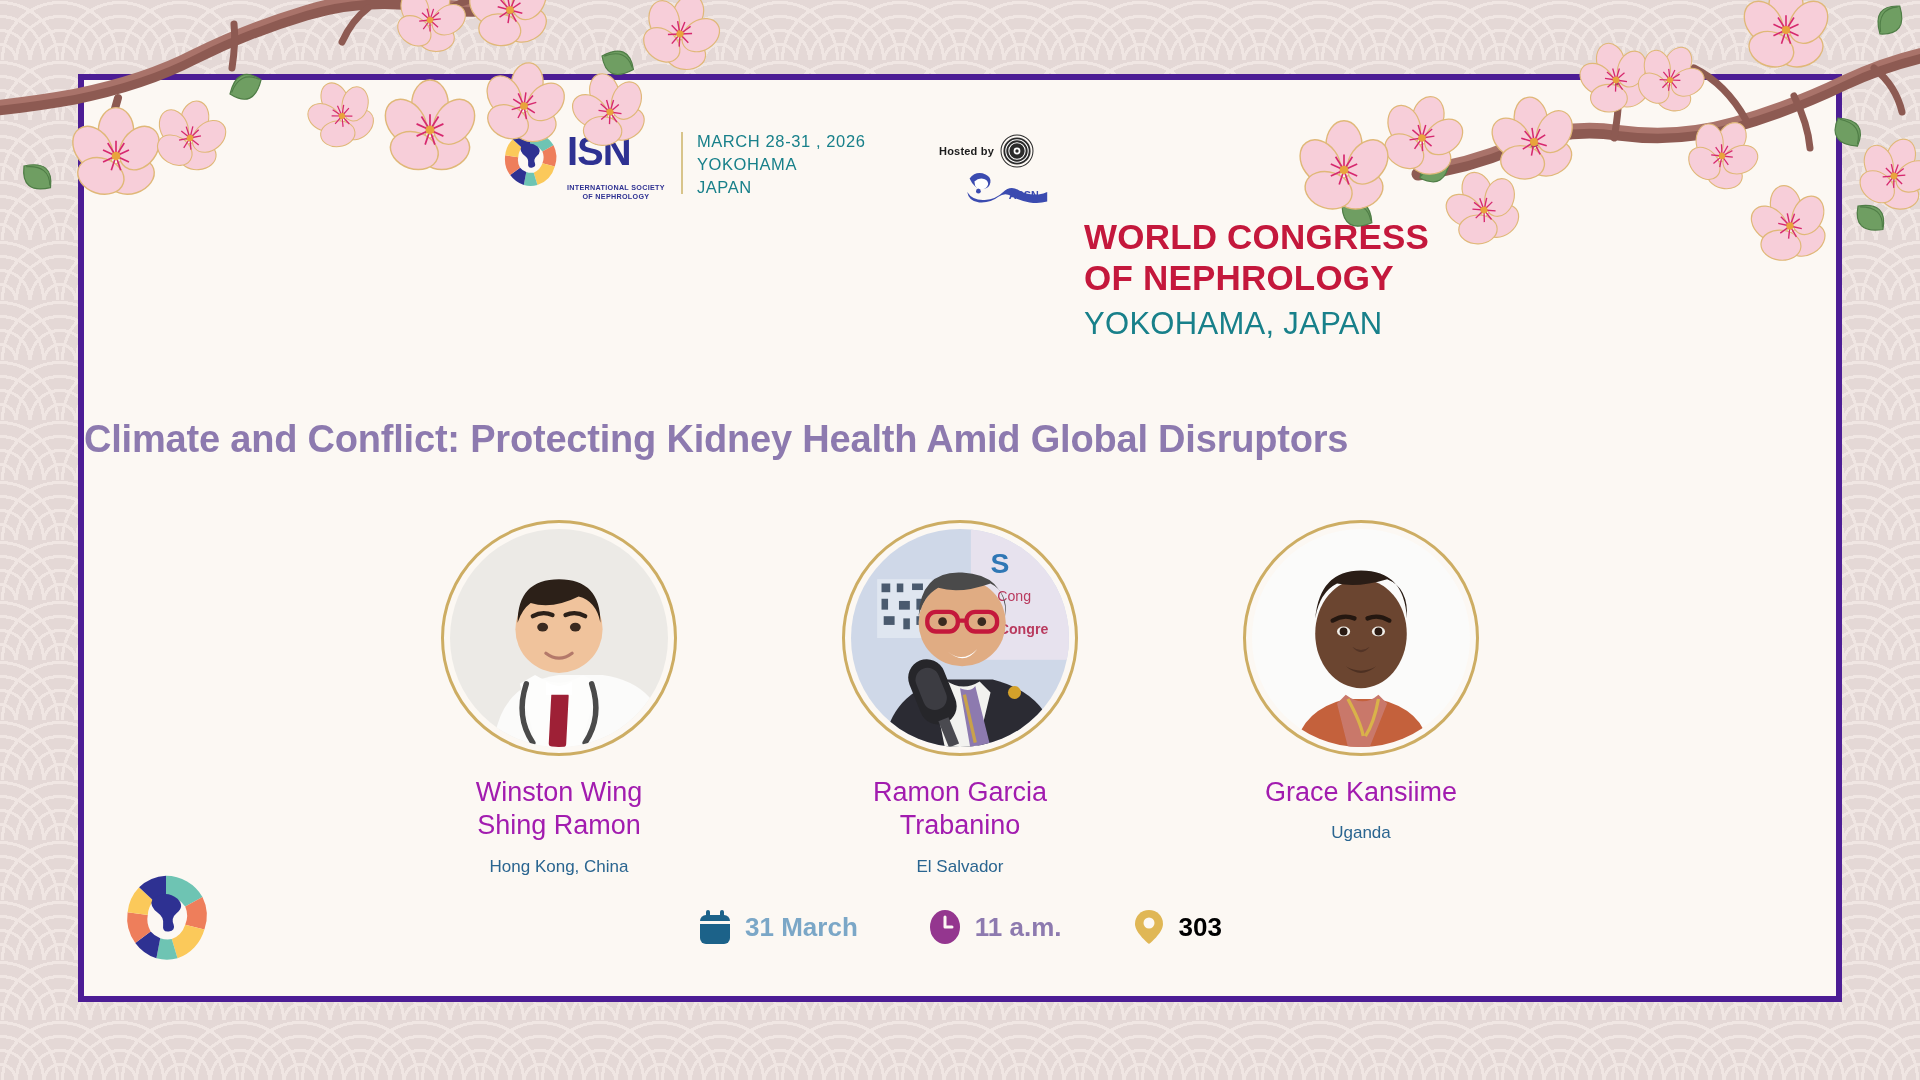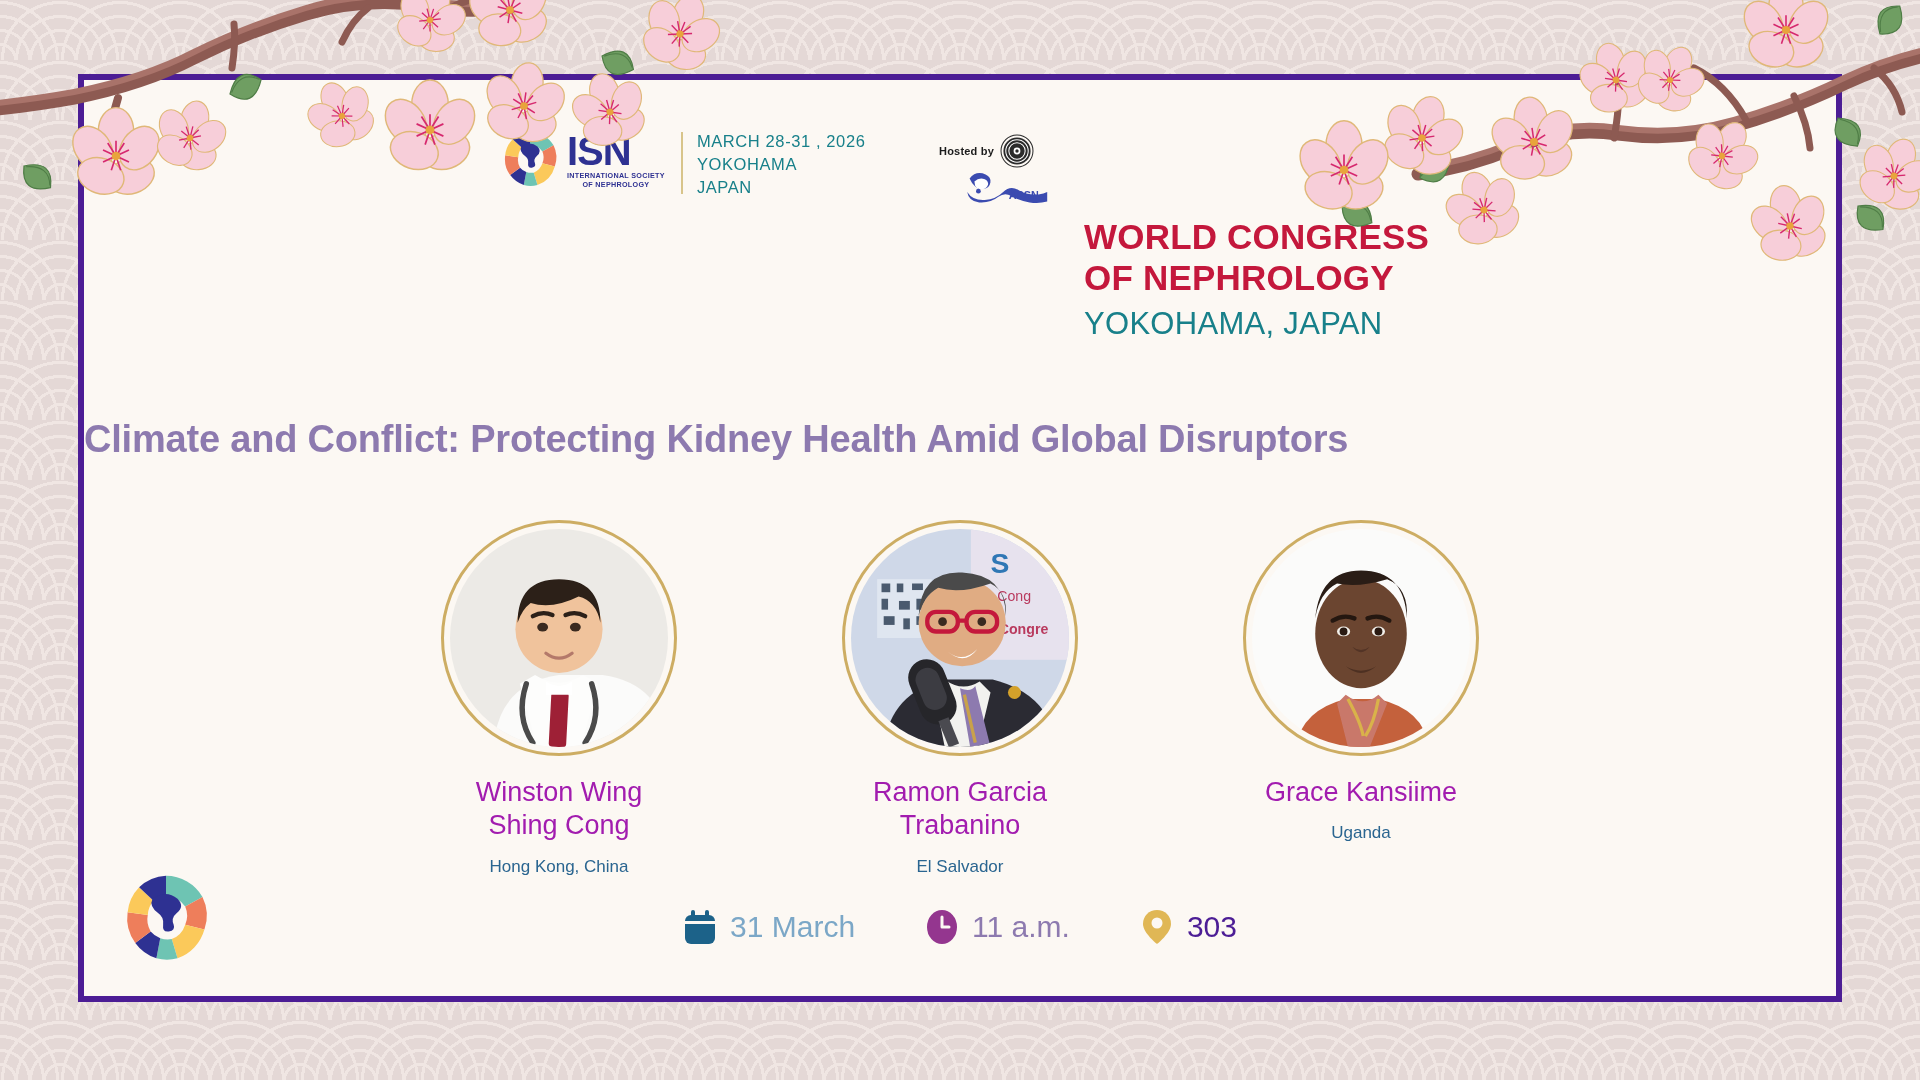--- a/index.html
+++ b/index.html
@@ -42,21 +42,21 @@
   }
   .isn-mark{ width:62px; height:62px; position:relative; flex:none; }
   .isn-mark svg{ width:100%; height:100%; display:block; }
   .isn-word{ margin-left:6px; padding-top:4px; }
   .isn-word .isn-big{
     font-size:40px; font-weight:bold; letter-spacing:-1px;
     color:#2e3192; line-height:0.95;
   }
   .isn-word .isn-sub{
     font-size:7.2px; font-weight:bold; color:#2e3192;
-    letter-spacing:0.3px; text-align:center; line-height:1.25; margin-top:1px;
+    letter-spacing:0.3px; text-align:center; line-height:1.25; margin-top:13px;
   }
   .vrule{ width:2px; height:62px; background:#d8c48a; margin:4px 14px 0 16px; flex:none; }
   .datecol{ padding-top:2px; }
   .datecol div{
     font-size:16.5px; color:#18808a; letter-spacing:0.6px;
     line-height:1.38; white-space:nowrap;
   }
 
   
   #hosted{
@@ -135,24 +135,24 @@
   }
 
   
   #infobar{
     position:absolute; left:0; bottom:50px; width:100%;
     display:flex; justify-content:center; align-items:center;
     gap:70px;
   }
   .info{ display:flex; align-items:center; gap:13px; }
   .info .ic{ width:34px; height:38px; flex:none; display:block; }
-  .info .txt{ font-size:30px; font-weight:400; }
+  .info .txt{ font-size:26px; font-weight:700; }
   .txt-date{ color:#7ba7c7; }
   .txt-time{ color:#8d7aaf; }
-  .txt-room{ color:#4c1d95; }
+  .txt-room{ color:#000000; }
 
   
   .sakura-layer{ position:absolute; inset:0; pointer-events:none; z-index:5; }
   .sakura-layer svg{ position:absolute; }
   #sakura-left  { left:-10px; top:-6px; }
   #sakura-right { right:-14px; top:-10px; }
 </style>
 </head>
 <body>
 
@@ -243,21 +243,21 @@
             <path d="M62 86 q0-40 38-40 q38 0 38 40 q-4-20 -20-24 q-24 12 -44 6 q-8 6 -12 18 z" fill="#2c2018"></path>
             <ellipse cx="85" cy="90" rx="5" ry="4" fill="#3a2a20"></ellipse>
             <ellipse cx="115" cy="90" rx="5" ry="4" fill="#3a2a20"></ellipse>
             <path d="M76 80 q9-5 18-1 M106 79 q9-4 18 1" stroke="#2c2018" stroke-width="4" fill="none" stroke-linecap="round"></path>
             <path d="M88 114 q12 9 24 0" stroke="#b4796a" stroke-width="3" fill="none" stroke-linecap="round"></path>
           </svg>
         </div>
       </div>
       <div class="sp-name">
         <div>Winston Wing</div>
-        <div>Shing Cong</div>
+        <div>Shing Ramon</div>
       </div>
       <div class="sp-country">Hong Kong, China</div>
     </div>
 
     <div class="speaker">
       <div class="photo-ring">
         <div class="photo">
           <svg viewBox="0 0 200 200">
             <rect width="200" height="200" fill="#cfd8e8"></rect>
             <rect x="110" y="0" width="90" height="120" fill="#e7e2ee"></rect>

